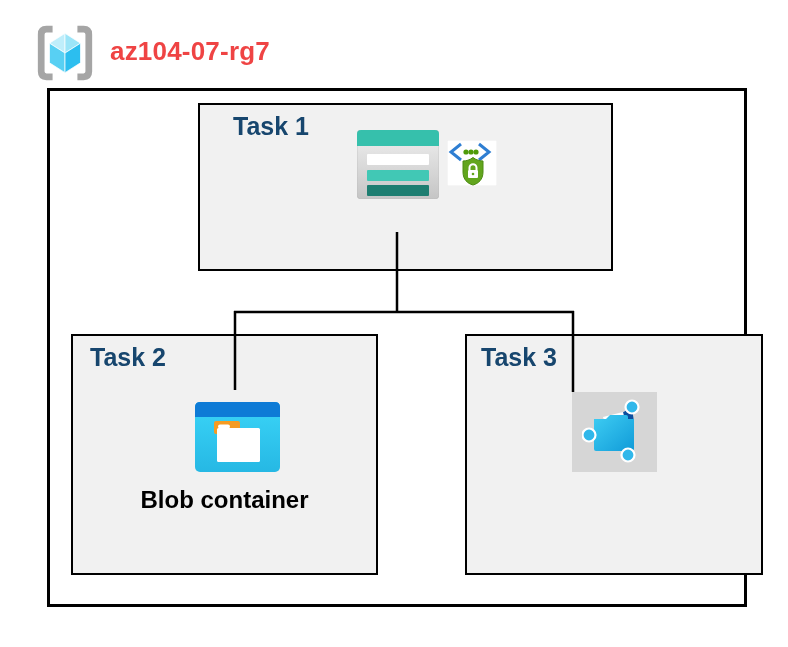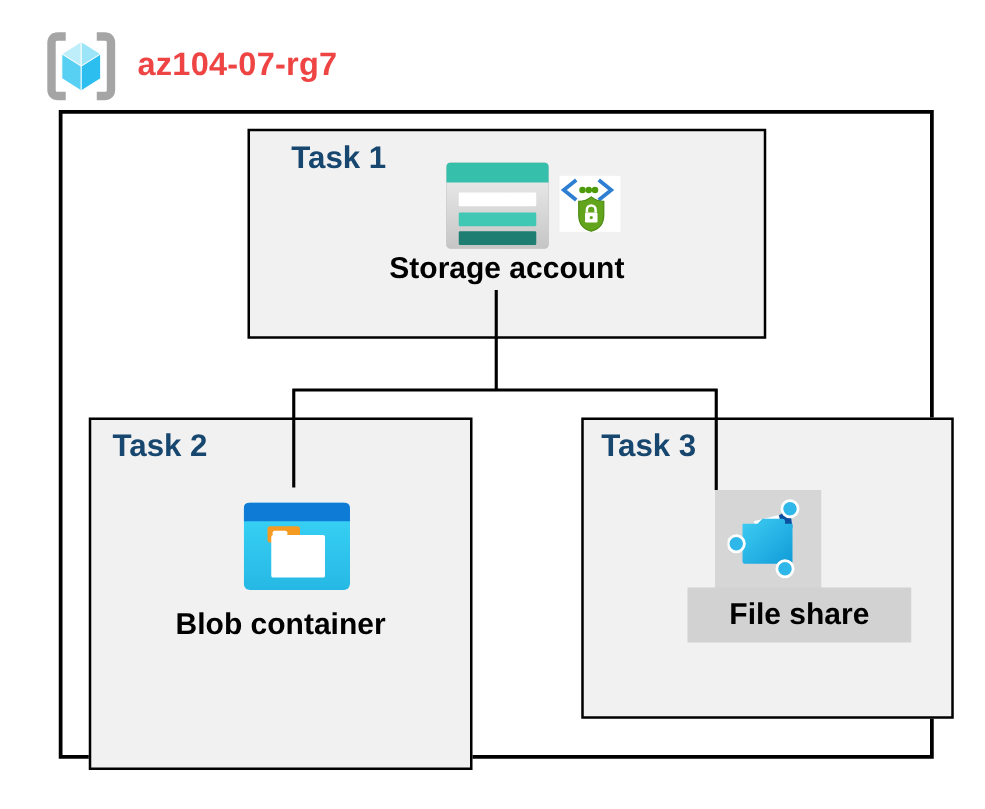--- a/index.html
+++ b/index.html
@@ -9,21 +9,21 @@
   
   .rg-icon { position:absolute; left:35px; top:23px; width:60px; height:60px; }
   .rg-title { position:absolute; left:110px; top:36px; font-size:26px; font-weight:bold; color:#ef4444; letter-spacing:0.2px; white-space:nowrap; }
 
   
   .outer-box { position:absolute; left:47px; top:88px; width:700px; height:519px; border:3px solid #000000; background:#ffffff; box-sizing:border-box; }
 
   
   .task-box { position:absolute; background:#f1f1f1; border:2.5px solid #000000; box-sizing:border-box; }
   .task1 { left:198px; top:103px; width:415px; height:168px; }
-  .task2 { left:71px;  top:334px; width:307px; height:282px;padding-left:22px; }
+  .task2 { left:71px;  top:334px; width:307px; height:241px;padding-left:22px; }
   .task3 { left:425px; top:334px; width:298px; height:241px;margin-left:40px; }
 
   .task-label { position:absolute; font-size:25px; font-weight:bold; color:#17466e; white-space:nowrap; }
   .item-label { position:absolute; left:0; width:100%; text-align:center; font-size:24px; font-weight:bold; color:#000000; white-space:nowrap; }
 
   .icon { position:absolute; }
 
   
   .fs-square { position:absolute; left:105px; top:56px; width:85px; height:80px; background:#d6d6d6; }
   .fs-band   { position:absolute; left:83px;  top:134px; width:179px; height:44px; background:#d2d2d2; }
@@ -78,21 +78,20 @@
         <circle cx="19" cy="12" r="2.6" fill="#4e9b09"></circle>
         <circle cx="24" cy="12" r="2.6" fill="#4e9b09"></circle>
         <circle cx="29" cy="12" r="2.6" fill="#4e9b09"></circle>
         <path d="M26,17.5 C29,20 33,21 36,21 V32 C36,39.5 31.5,43.5 26,45 C20.5,43.5 16,39.5 16,32 V21 C19,21 23,20 26,17.5 Z" fill="#62a51d" stroke="#4c8c13" stroke-width="1"></path>
         <path d="M22.5,30 V27.8 a3.5,3.5 0 0 1 7,0 V30" fill="none" stroke="#ffffff" stroke-width="2"></path>
         <rect x="21" y="30" width="10" height="8" rx="1" fill="#ffffff"></rect>
         <circle cx="26" cy="34" r="1.3" fill="#62a51d"></circle>
       </svg>
     </div>
 
-    <div class="item-label" style="top:96px;">Storage account</div>
   </div>
 
   <div class="task-box task2">
     <div class="task-label" style="left:17px; top:7px;">Task 2</div>
 
     <div class="icon" style="left:122px; top:66px;">
       <svg width="85" height="70" viewBox="0 0 85 70">
         <defs>
           <linearGradient id="blobCyan" x1="0" y1="0" x2="0" y2="1">
             <stop offset="0" stop-color="#3bd5f8"></stop>
@@ -128,22 +127,19 @@
           <polygon points="33,17 50,9 52,23 35,23" fill="#0b4f9f"></polygon>
           <polygon points="21,18 41,13 43,21 23,24" fill="#ffffff"></polygon>
           <path d="M12,20 H24 L28,16 H44 Q46,16 46,18 V20 H52 V50 Q52,52 50,52 H14 Q12,52 12,50 Z" fill="url(#fsCyan)"></path>
           <circle cx="50" cy="8" r="6.5" fill="#30b7ea" stroke="#ffffff" stroke-width="2.2"></circle>
           <circle cx="7" cy="36" r="6.5" fill="#30b7ea" stroke="#ffffff" stroke-width="2.2"></circle>
           <circle cx="46" cy="56" r="6.5" fill="#30b7ea" stroke="#ffffff" stroke-width="2.2"></circle>
         </svg>
       </div>
     </div>
 
-    <div class="fs-band">
-      <div class="band-text">File share</div>
-    </div>
   </div>
 
   <svg class="connectors" width="788" height="647">
     <path d="M397,232 L397,313 M234,312 L574,312 M235,311 L235,390 M573,311 L573,392" fill="none" stroke="#000000" stroke-width="2.5"></path>
   </svg>
 
 </div>
 
 </body></html>

